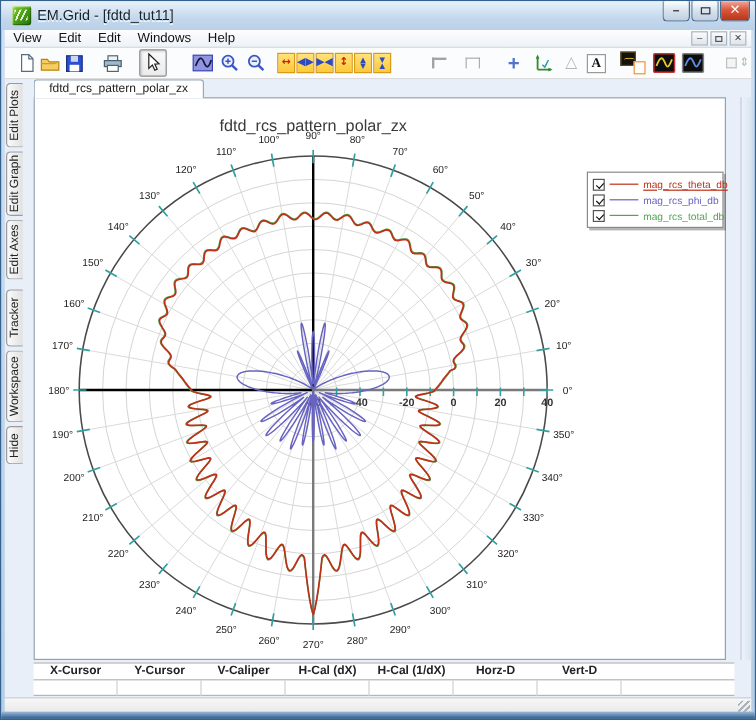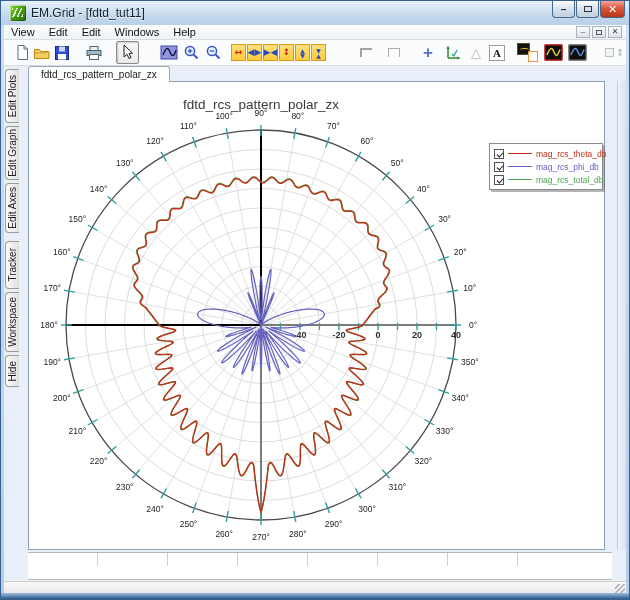--- a/index.html
+++ b/index.html
@@ -411,36 +411,45 @@
           <text x="427" y="256" text-anchor="middle" font-size="9" font-weight="bold" fill="#333" font-family="Liberation Sans, DejaVu Sans, sans-serif">40</text>
           <text x="232" y="27" text-anchor="middle" font-size="13.5" fill="#3a3a3a" font-family="Liberation Sans, DejaVu Sans, sans-serif">fdtd_rcs_pattern_polar_zx</text>
           <path d="M334.1 243.0L334.9 242.1L335.6 241.2L336.4 240.3L337.1 239.3L337.9 238.4L338.6 237.4L339.3 236.4L340.1 235.4L340.8 234.4L341.5 233.4L342.3 232.4L343.2 231.3L344.1 230.2L344.9 229.1L345.8 228.0L346.6 226.9L350.1 225.4L350.9 224.2L351.1 223.1L351.0 222.0L350.4 221.1L349.8 220.1L349.4 219.1L349.5 218.0L350.0 216.8L351.0 215.5L352.5 214.1L354.1 212.5L355.8 211.0L357.2 209.5L358.0 208.1L358.4 206.8L358.2 205.6L357.6 204.6L356.8 203.7L356.0 202.7L355.4 201.7L355.1 200.6L355.4 199.3L356.2 197.8L357.1 196.2L358.3 194.5L359.4 192.8L360.3 191.2L360.7 189.7L360.7 188.4L360.2 187.3L359.3 186.3L358.2 185.5L357.0 184.7L355.9 183.9L355.2 182.9L354.9 181.7L355.1 180.3L355.7 178.6L356.4 176.9L357.1 175.1L357.6 173.4L357.7 171.9L357.3 170.6L356.3 169.8L355.0 169.1L353.4 168.6L351.9 168.1L350.5 167.5L349.5 166.7L349.0 165.6L348.8 164.2L349.0 162.6L349.4 160.8L349.8 159.0L349.9 157.4L349.7 155.9L349.0 154.8L347.9 154.1L346.5 153.6L344.9 153.2L343.3 152.9L341.8 152.5L340.7 151.8L339.9 150.9L339.4 149.6L339.3 148.1L339.3 146.4L339.3 144.7L339.1 143.2L338.5 141.9L337.6 141.0L336.3 140.5L334.7 140.3L332.9 140.3L331.1 140.3L329.5 140.2L328.2 139.8L327.3 139.0L326.7 137.8L326.4 136.3L326.2 134.7L326.0 133.0L325.6 131.5L325.0 130.2L324.1 129.3L322.8 128.8L321.3 128.6L319.7 128.7L318.1 128.8L316.6 128.7L315.3 128.3L314.4 127.5L313.8 126.2L313.4 124.6L313.1 122.8L312.7 121.0L312.2 119.4L311.5 118.2L310.5 117.4L309.2 117.1L307.7 117.1L306.0 117.3L304.4 117.6L302.8 117.9L301.4 117.8L300.2 117.3L299.4 116.3L298.6 115.0L298.0 113.4L297.4 111.9L296.6 110.5L295.6 109.6L294.4 109.1L293.0 109.1L291.4 109.5L289.7 110.2L288.1 110.9L286.5 111.3L285.2 111.4L284.0 111.1L283.0 110.2L282.1 109.0L281.3 107.5L280.6 105.8L279.7 104.4L278.7 103.4L277.5 102.9L276.2 102.9L274.7 103.3L273.2 104.0L271.7 104.6L270.2 105.1L268.9 105.2L267.8 104.7L266.7 103.8L265.7 102.5L264.8 100.9L263.8 99.3L262.8 98.0L261.7 97.1L260.4 96.8L259.1 96.9L257.7 97.5L256.2 98.5L254.7 99.5L253.3 100.4L252.0 100.8L250.7 100.6L249.6 100.0L248.4 99.0L247.3 97.7L246.1 96.5L244.9 95.5L243.7 94.9L242.4 94.9L241.0 95.4L239.7 96.3L238.4 97.5L237.0 98.7L235.8 99.6L234.5 100.2L233.2 100.2L232.0 99.8L230.7 98.8L229.5 97.5L228.2 96.3L226.8 95.3L225.5 94.8L224.2 94.8L223.0 95.4L221.7 96.3L220.6 97.6L219.4 98.8L218.2 99.8L217.0 100.4L215.8 100.5L214.4 100.0L213.1 99.2L211.6 98.1L210.2 97.1L208.8 96.3L207.4 95.9L206.1 96.1L204.9 96.9L203.9 98.2L202.9 99.7L201.9 101.3L200.9 102.6L199.8 103.5L198.6 103.9L197.3 103.8L195.9 103.3L194.4 102.6L192.9 101.9L191.4 101.4L190.1 101.4L188.9 101.9L187.8 102.9L186.9 104.3L186.1 105.9L185.4 107.6L184.5 109.0L183.6 110.0L182.4 110.3L181.0 110.2L179.5 109.7L177.8 109.0L176.2 108.3L174.6 107.8L173.2 107.8L172.0 108.2L171.0 109.1L170.2 110.4L169.5 112.0L168.8 113.5L168.1 114.8L167.2 115.8L166.0 116.3L164.6 116.3L163.0 116.0L161.3 115.5L159.6 115.0L158.0 114.7L156.6 115.1L155.6 115.8L154.8 117.1L154.3 118.6L153.9 120.4L153.6 122.2L153.1 123.8L152.4 125.0L151.5 125.8L150.2 126.2L148.7 126.3L147.1 126.1L145.5 126.0L143.9 126.1L142.7 126.6L141.7 127.5L141.2 128.8L140.8 130.4L140.7 132.2L140.6 134.0L140.2 135.5L139.6 136.7L138.6 137.4L137.3 137.8L135.7 137.9L133.9 137.9L132.2 137.8L130.6 138.0L129.2 138.4L128.3 139.3L127.7 140.5L127.5 142.1L127.4 143.8L127.4 145.4L127.2 147.0L126.7 148.2L125.8 149.1L124.6 149.6L123.0 149.9L121.2 150.1L119.6 150.4L118.2 150.8L117.1 151.6L116.4 152.7L116.1 154.1L116.2 155.7L116.5 157.5L116.8 159.3L117.0 160.9L116.8 162.3L116.2 163.4L115.2 164.2L113.8 164.8L112.2 165.2L110.7 165.7L109.3 166.3L108.3 167.2L107.7 168.3L107.7 169.8L107.9 171.4L108.6 173.2L109.3 175.0L109.8 176.7L110.0 178.1L109.7 179.3L108.9 180.3L107.8 181.1L106.4 181.8L105.1 182.5L104.0 183.3L103.4 184.4L103.4 185.7L103.8 187.3L104.6 188.9L105.7 190.7L106.8 192.4L107.7 194.0L108.2 195.5L108.3 196.7L107.8 197.8L107.2 198.8L106.3 199.7L105.5 200.7L104.9 201.7L104.7 202.9L105.0 204.2L105.8 205.6L107.1 207.2L108.5 208.8L110.1 210.3L111.4 211.8L112.4 213.2L113.0 214.4L113.0 215.5L112.6 216.5L111.9 217.5L111.3 218.4L110.9 219.5L111.0 220.6L111.6 221.8L112.9 223.1L114.6 224.4L116.6 225.7L117.4 226.9L118.2 228.0L119.1 229.1L119.9 230.2L120.8 231.3L121.7 232.4L122.5 233.4L123.2 234.4L123.9 235.4L124.7 236.4L125.4 237.4L126.1 238.4L126.9 239.3L127.6 240.3L128.4 241.2L129.1 242.1L129.9 243.0L130.5 243.9L132.4 244.7L135.4 245.5L138.8 246.3L142.1 246.9L144.7 247.6L146.0 248.3L145.8 249.0L144.2 249.9L141.3 250.9L137.7 252.1L134.0 253.3L130.8 254.5L128.5 255.7L127.6 256.7L128.2 257.6L130.1 258.2L133.1 258.7L136.5 259.0L139.7 259.3L142.3 259.6L143.6 260.2L143.4 261.0L141.8 262.2L139.1 263.6L135.6 265.3L131.9 267.0L128.8 268.7L126.6 270.2L125.9 271.4L126.6 272.2L128.6 272.6L131.6 272.7L135.1 272.6L138.4 272.5L140.9 272.6L142.3 273.0L142.3 273.9L140.9 275.3L138.4 277.1L135.1 279.2L131.8 281.5L128.9 283.6L127.0 285.4L126.4 286.7L127.2 287.5L129.3 287.6L132.3 287.4L135.8 286.9L139.0 286.3L141.6 286.1L143.1 286.4L143.2 287.3L142.0 288.9L139.7 291.0L136.8 293.6L133.8 296.3L131.3 298.8L129.6 300.9L129.2 302.3L130.2 303.0L132.3 302.9L135.2 302.3L138.6 301.4L141.8 300.5L144.3 299.9L145.8 300.0L146.1 301.0L145.1 302.7L143.2 305.2L140.7 308.1L138.1 311.2L135.9 314.1L134.6 316.4L134.4 317.9L135.4 318.5L137.5 318.2L140.4 317.2L143.6 315.8L146.7 314.6L149.2 313.7L150.7 313.7L151.1 314.6L150.4 316.5L148.8 319.2L146.7 322.5L144.6 325.9L142.8 329.1L141.9 331.6L141.9 333.1L143.0 333.6L145.1 333.0L147.9 331.7L150.9 330.0L153.8 328.3L156.2 327.2L157.7 327.0L158.2 327.8L157.8 329.8L156.7 332.8L155.1 336.3L153.4 340.0L152.1 343.4L151.5 346.0L151.8 347.6L152.9 347.9L155.0 347.1L157.6 345.4L160.4 343.4L163.1 341.4L165.3 340.0L166.8 339.6L167.5 340.4L167.4 342.4L166.7 345.5L165.6 349.3L164.5 353.2L163.6 356.8L163.4 359.5L163.9 361.0L165.2 361.1L167.1 360.1L169.5 358.1L172.1 355.7L174.5 353.4L176.6 351.8L178.1 351.2L178.9 351.9L179.1 354.0L178.8 357.2L178.2 361.1L177.6 365.2L177.3 368.9L177.4 371.7L178.1 373.2L179.4 373.2L181.2 372.0L183.3 369.8L185.6 367.2L187.7 364.6L189.6 362.8L191.0 362.1L191.9 362.8L192.4 364.9L192.5 368.2L192.5 372.2L192.5 376.4L192.7 380.2L193.2 383.0L194.1 384.5L195.4 384.4L197.1 383.1L198.9 380.7L200.9 377.8L202.7 375.1L204.3 373.1L205.7 372.3L206.8 372.9L207.5 374.9L208.2 378.2L208.7 382.2L209.3 386.4L210.0 390.1L211.0 392.8L212.1 394.1L213.5 393.9L215.0 392.4L216.6 389.9L218.1 386.9L219.7 384.0L221.1 381.9L222.3 381.0L223.5 381.6L224.6 383.6L225.5 391.6L226.5 400.3L227.6 409.2L229.0 417.6L230.4 424.9L232.0 430.9L233.6 424.9L235.0 417.6L236.4 409.2L237.5 400.3L238.5 391.6L239.4 383.6L240.5 381.6L241.7 381.0L242.9 381.9L244.3 384.0L245.9 386.9L247.4 389.9L249.0 392.4L250.5 393.9L251.9 394.1L253.0 392.8L254.0 390.1L254.7 386.4L255.3 382.2L255.8 378.2L256.5 374.9L257.2 372.9L258.3 372.3L259.7 373.1L261.3 375.1L263.1 377.8L265.1 380.7L266.9 383.1L268.6 384.4L269.9 384.5L270.8 383.0L271.3 380.2L271.5 376.4L271.5 372.2L271.5 368.2L271.6 364.9L272.1 362.8L273.0 362.1L274.4 362.8L276.3 364.6L278.4 367.2L280.7 369.8L282.8 372.0L284.6 373.2L285.9 373.2L286.6 371.7L286.7 368.9L286.4 365.2L285.8 361.1L285.2 357.2L284.9 354.0L285.1 351.9L285.9 351.2L287.4 351.8L289.5 353.4L291.9 355.7L294.5 358.1L296.9 360.1L298.8 361.1L300.1 361.0L300.6 359.5L300.4 356.8L299.5 353.2L298.4 349.3L297.3 345.5L296.6 342.4L296.5 340.4L297.2 339.6L298.7 340.0L300.9 341.4L303.6 343.4L306.4 345.4L309.0 347.1L311.1 347.9L312.2 347.6L312.5 346.0L311.9 343.4L310.6 340.0L308.9 336.3L307.3 332.8L306.2 329.8L305.8 327.8L306.3 327.0L307.8 327.2L310.2 328.3L313.1 330.0L316.1 331.7L318.9 333.0L321.0 333.6L322.1 333.1L322.1 331.6L321.2 329.1L319.4 325.9L317.3 322.5L315.2 319.2L313.6 316.5L312.9 314.6L313.3 313.7L314.8 313.7L317.3 314.6L320.4 315.8L323.6 317.2L326.5 318.2L328.6 318.5L329.6 317.9L329.4 316.4L328.1 314.1L325.9 311.2L323.3 308.1L320.8 305.2L318.9 302.7L317.9 301.0L318.2 300.0L319.7 299.9L322.2 300.5L325.4 301.4L328.8 302.3L331.7 302.9L333.8 303.0L334.8 302.3L334.4 300.9L332.7 298.8L330.2 296.3L327.2 293.6L324.3 291.0L322.0 288.9L320.8 287.3L320.9 286.4L322.4 286.1L325.0 286.3L328.2 286.9L331.7 287.4L334.7 287.6L336.8 287.5L337.6 286.7L337.0 285.4L335.1 283.6L332.2 281.5L328.9 279.2L325.6 277.1L323.1 275.3L321.7 273.9L321.7 273.0L323.1 272.6L325.6 272.5L328.9 272.6L332.4 272.7L335.4 272.6L337.4 272.2L338.1 271.4L337.4 270.2L335.2 268.7L332.1 267.0L328.4 265.3L324.9 263.6L322.2 262.2L320.6 261.0L320.4 260.2L321.7 259.6L324.3 259.3L327.5 259.0L330.9 258.7L333.9 258.2L335.8 257.6L336.4 256.7L335.5 255.7L333.2 254.5L330.0 253.3L326.3 252.1L322.7 250.9L319.8 249.9L318.2 249.0L318.0 248.3L319.3 247.6L321.9 246.9L325.2 246.3L328.6 245.5L331.6 244.7L333.5 243.9L334.1 243.0Z" fill="none" stroke="#4fa64f" stroke-width="1.2" stroke-linejoin="round"></path>
           <path d="M277.5 243.0L279.1 242.6L280.6 242.2L282.1 241.7L283.5 241.2L284.9 240.7L286.2 240.2L287.5 239.6L288.7 239.0L289.8 238.5L290.8 237.9L291.7 237.2L292.6 236.6L293.3 236.0L293.9 235.4L294.4 234.8L294.8 234.2L295.1 233.6L295.3 233.0L295.4 232.4L295.4 231.8L295.2 231.3L294.9 230.8L294.6 230.3L294.1 229.8L293.5 229.4L292.8 229.0L292.0 228.6L291.1 228.3L290.1 228.0L289.0 227.7L287.8 227.5L286.6 227.3L285.3 227.2L283.9 227.1L282.5 227.1L281.0 227.1L279.5 227.1L278.0 227.2L276.4 227.3L274.8 227.4L273.2 227.6L271.5 227.8L269.9 228.1L268.3 228.4L266.6 228.7L265.0 229.0L263.4 229.3L261.8 229.7L260.3 230.1L258.8 230.5L257.3 230.9L255.9 231.4L254.4 231.8L253.1 232.3L251.8 232.7L250.5 233.2L249.3 233.6L248.1 234.1L247.0 234.5L246.0 234.9L245.0 235.4L244.0 235.8L243.1 236.2L242.2 236.6L241.4 237.0L240.7 237.4L239.9 237.7L239.3 238.1L238.6 238.4L238.1 238.8L237.5 239.1L237.0 239.4L236.6 239.6L236.1 239.9L235.7 240.1L235.4 240.4L235.0 240.6L234.7 240.8L234.4 241.0L234.2 241.2L234.0 241.3L233.7 241.5L233.6 241.6L233.4 241.8L233.2 241.9L233.1 242.0L233.0 242.1L232.8 242.2L232.7 242.3L232.7 242.3L232.6 242.4L232.5 242.5L232.4 242.5L232.4 242.6L232.3 242.6L232.3 242.7L232.3 242.7L232.2 242.7L232.2 242.8L232.2 242.8L232.1 242.8L232.1 242.9L232.1 242.9L232.1 242.9L232.1 242.9L232.1 242.9L232.1 242.9L232.0 242.9L232.0 242.9L232.0 243.0L232.0 243.0L232.0 243.0L232.0 243.0L232.0 243.0L232.0 243.0L232.0 243.0L232.0 243.0L232.0 243.0L232.0 243.0L232.0 243.0L232.0 243.0L232.0 243.0L232.0 243.0L232.1 242.9L232.1 242.8L232.3 242.4L232.6 241.8L233.2 240.6L234.1 238.5L235.5 235.5L237.4 231.3L239.5 226.1L241.8 220.5L243.7 215.5L244.9 211.8L245.1 210.5L244.4 211.6L242.7 215.1L240.6 220.1L238.3 225.6L236.3 230.8L234.7 235.1L233.6 238.3L232.8 240.4L232.4 241.7L232.3 242.0L232.5 241.3L232.8 240.1L233.3 238.4L233.9 235.9L234.7 232.5L235.7 228.1L236.9 222.8L238.1 216.6L239.3 209.9L240.5 203.1L241.4 196.9L241.9 191.8L242.1 188.5L241.8 187.3L241.1 188.4L240.2 191.5L239.0 196.5L237.7 202.6L236.4 209.3L235.3 216.1L234.4 222.3L233.6 227.8L233.0 232.2L232.6 235.7L232.4 237.9L232.6 234.8L232.8 230.5L232.9 225.1L233.1 218.7L233.1 211.8L233.0 205.0L232.8 199.4L232.4 195.6L232.0 194.3L231.6 195.6L231.2 199.4L231.0 205.0L230.9 211.8L230.9 218.7L231.1 225.1L231.2 230.5L231.4 234.8L231.6 237.9L231.4 235.7L231.0 232.2L230.4 227.8L229.6 222.3L228.7 216.1L227.6 209.3L226.3 202.6L225.0 196.5L223.8 191.5L222.9 188.4L222.2 187.3L221.9 188.5L222.1 191.8L222.6 196.9L223.5 203.1L224.7 209.9L225.9 216.6L227.1 222.8L228.3 228.1L229.3 232.5L230.1 235.9L230.7 238.4L231.2 240.1L231.5 241.3L231.7 242.0L231.6 241.7L231.2 240.4L230.4 238.3L229.3 235.1L227.7 230.8L225.7 225.6L223.4 220.1L221.3 215.1L219.6 211.6L218.9 210.5L219.1 211.8L220.3 215.5L222.2 220.5L224.5 226.1L226.6 231.3L228.5 235.5L229.9 238.5L230.8 240.6L231.4 241.8L231.7 242.4L231.9 242.8L231.9 242.9L232.0 243.0L232.0 243.0L232.0 243.0L232.0 243.0L232.0 243.0L232.0 243.0L232.0 243.0L232.0 243.0L232.0 243.0L232.0 243.0L232.0 243.0L232.0 243.0L232.0 243.0L232.0 243.0L232.0 242.9L232.0 242.9L231.9 242.9L231.9 242.9L231.9 242.9L231.9 242.9L231.9 242.9L231.9 242.9L231.9 242.8L231.8 242.8L231.8 242.8L231.8 242.7L231.7 242.7L231.7 242.7L231.7 242.6L231.6 242.6L231.6 242.5L231.5 242.5L231.4 242.4L231.3 242.3L231.3 242.3L231.2 242.2L231.0 242.1L230.9 242.0L230.8 241.9L230.6 241.8L230.4 241.6L230.3 241.5L230.0 241.3L229.8 241.2L229.6 241.0L229.3 240.8L229.0 240.6L228.6 240.4L228.3 240.1L227.9 239.9L227.4 239.6L227.0 239.4L226.5 239.1L225.9 238.8L225.4 238.4L224.7 238.1L224.1 237.7L223.3 237.4L222.6 237.0L221.8 236.6L220.9 236.2L220.0 235.8L219.0 235.4L218.0 234.9L217.0 234.5L215.9 234.1L214.7 233.6L213.5 233.2L212.2 232.7L210.9 232.3L209.6 231.8L208.1 231.4L206.7 230.9L205.2 230.5L203.7 230.1L202.2 229.7L200.6 229.3L199.0 229.0L197.4 228.7L195.7 228.4L194.1 228.1L192.5 227.8L190.8 227.6L189.2 227.4L187.6 227.3L186.0 227.2L184.5 227.1L183.0 227.1L181.5 227.1L180.1 227.1L178.7 227.2L177.4 227.3L176.2 227.5L175.0 227.7L173.9 228.0L172.9 228.3L172.0 228.6L171.2 229.0L170.5 229.4L169.9 229.8L169.4 230.3L169.1 230.8L168.8 231.3L168.6 231.8L168.6 232.4L168.7 233.0L168.9 233.6L169.2 234.2L169.6 234.8L170.1 235.4L170.7 236.0L171.4 236.6L172.3 237.2L173.2 237.9L174.2 238.5L175.3 239.0L176.5 239.6L177.8 240.2L179.1 240.7L180.5 241.2L181.9 241.7L183.4 242.2L184.9 242.6L186.5 243.0L188.1 243.4L189.7 243.7L191.3 244.1L192.9 244.4L194.6 244.6L196.2 244.9L197.8 245.1L199.4 245.3L201.0 245.4L202.6 245.6L204.1 245.7L205.6 245.8L207.1 245.8L208.5 245.9L209.9 245.9L211.2 245.9L212.5 245.9L213.8 245.9L215.0 245.8L216.1 245.8L217.2 245.7L218.3 245.7L219.3 245.6L220.2 245.5L221.1 245.4L221.9 245.3L221.8 245.4L218.8 246.3L215.3 247.3L211.6 248.5L207.8 249.7L204.3 251.0L201.1 252.1L198.7 253.2L197.2 254.0L196.8 254.4L197.4 254.6L199.1 254.3L201.7 253.7L204.9 252.9L208.5 251.8L212.3 250.6L216.0 249.3L219.4 248.1L222.3 247.0L224.9 246.0L226.9 245.2L225.5 245.9L223.5 246.9L221.1 248.1L218.4 249.5L215.2 251.2L211.8 253.1L208.2 255.1L204.4 257.3L200.8 259.6L197.3 261.8L194.2 263.9L191.7 265.8L189.8 267.4L188.8 268.5L188.5 269.1L189.2 269.2L190.7 268.8L192.9 267.9L195.8 266.5L199.1 264.8L202.7 262.8L206.4 260.6L210.1 258.3L213.6 256.1L216.9 254.0L219.8 252.0L222.4 250.2L224.0 249.1L221.8 251.0L219.3 253.1L216.4 255.6L213.3 258.4L209.9 261.5L206.6 264.7L203.3 268.0L200.2 271.2L197.4 274.1L195.2 276.7L193.6 278.8L192.8 280.2L192.7 280.9L193.4 280.9L194.9 280.1L197.0 278.6L199.7 276.5L202.7 273.8L206.0 270.9L209.4 267.7L212.7 264.4L215.9 261.2L218.8 258.2L221.4 255.4L223.7 252.9L225.6 250.8L227.2 249.0L227.2 249.0L225.5 251.4L223.3 254.3L220.8 257.9L218.0 262.0L215.0 266.4L212.1 270.9L209.4 275.3L207.1 279.3L205.4 282.5L204.5 284.6L204.4 285.5L205.2 285.1L206.8 283.4L209.0 280.6L211.7 276.8L214.6 272.6L217.6 268.0L220.4 263.5L223.0 259.3L225.2 255.6L227.0 252.4L228.5 249.8L229.6 247.8L230.0 247.0L229.0 249.1L227.7 252.1L226.0 255.9L224.0 260.6L221.7 266.1L219.4 272.0L217.2 278.0L215.2 283.5L213.8 288.0L213.1 291.0L213.1 292.2L213.9 291.3L215.4 288.6L217.4 284.3L219.6 278.9L222.0 273.0L224.2 267.0L226.2 261.5L227.8 256.6L229.1 252.7L230.1 249.6L230.7 247.8L230.0 250.6L229.0 254.6L227.8 259.7L226.5 265.7L225.2 272.2L224.1 278.6L223.3 284.0L222.9 287.6L223.1 288.9L223.7 287.8L224.7 284.2L226.0 278.9L227.3 272.6L228.5 266.1L229.6 260.0L230.4 254.9L231.0 250.9L231.4 247.9L231.7 245.9L231.8 244.6L231.9 243.9L231.9 244.7L231.8 246.3L231.6 249.0L231.5 253.2L231.3 258.8L231.2 265.6L231.2 272.9L231.4 279.6L231.6 284.2L232.0 285.9L232.4 284.2L232.6 279.6L232.8 272.9L232.8 265.6L232.7 258.8L232.5 253.2L232.4 249.0L232.2 246.3L232.1 244.7L232.1 243.9L232.2 244.6L232.3 245.9L232.6 247.9L233.0 250.9L233.6 254.9L234.4 260.0L235.5 266.1L236.7 272.6L238.0 278.9L239.3 284.2L240.3 287.8L240.9 288.9L241.1 287.6L240.7 284.0L239.9 278.6L238.8 272.2L237.5 265.7L236.2 259.7L235.0 254.6L234.0 250.6L233.3 247.8L233.9 249.6L234.9 252.7L236.2 256.6L237.8 261.5L239.8 267.0L242.0 273.0L244.4 278.9L246.6 284.3L248.6 288.6L250.1 291.3L250.9 292.2L250.9 291.0L250.2 288.0L248.8 283.5L246.8 278.0L244.6 272.0L242.3 266.1L240.0 260.6L238.0 255.9L236.3 252.1L235.0 249.1L234.0 247.0L234.4 247.8L235.5 249.8L237.0 252.4L238.8 255.6L241.0 259.3L243.6 263.5L246.4 268.0L249.4 272.6L252.3 276.8L255.0 280.6L257.2 283.4L258.8 285.1L259.6 285.5L259.5 284.6L258.6 282.5L256.9 279.3L254.6 275.3L251.9 270.9L249.0 266.4L246.0 262.0L243.2 257.9L240.7 254.3L238.5 251.4L236.8 249.0L236.8 249.0L238.4 250.8L240.3 252.9L242.6 255.4L245.2 258.2L248.1 261.2L251.3 264.4L254.6 267.7L258.0 270.9L261.3 273.8L264.3 276.5L267.0 278.6L269.1 280.1L270.6 280.9L271.3 280.9L271.2 280.2L270.4 278.8L268.8 276.7L266.6 274.1L263.8 271.2L260.7 268.0L257.4 264.7L254.1 261.5L250.7 258.4L247.6 255.6L244.7 253.1L242.2 251.0L240.0 249.1L241.6 250.2L244.2 252.0L247.1 254.0L250.4 256.1L253.9 258.3L257.6 260.6L261.3 262.8L264.9 264.8L268.2 266.5L271.1 267.9L273.3 268.8L274.8 269.2L275.5 269.1L275.2 268.5L274.2 267.4L272.3 265.8L269.8 263.9L266.7 261.8L263.2 259.6L259.6 257.3L255.8 255.1L252.2 253.1L248.8 251.2L245.6 249.5L242.9 248.1L240.5 246.9L238.5 245.9L237.1 245.2L239.1 246.0L241.7 247.0L244.6 248.1L248.0 249.3L251.7 250.6L255.5 251.8L259.1 252.9L262.3 253.7L264.9 254.3L266.6 254.6L267.2 254.4L266.8 254.0L265.3 253.2L262.9 252.1L259.7 251.0L256.2 249.7L252.4 248.5L248.7 247.3L245.2 246.3L242.2 245.4L242.1 245.3L242.9 245.4L243.8 245.5L244.7 245.6L245.7 245.7L246.8 245.7L247.9 245.8L249.0 245.8L250.2 245.9L251.5 245.9L252.8 245.9L254.1 245.9L255.5 245.9L256.9 245.8L258.4 245.8L259.9 245.7L261.4 245.6L263.0 245.4L264.6 245.3L266.2 245.1L267.8 244.9L269.4 244.6L271.1 244.4L272.7 244.1L274.3 243.7L275.9 243.4L277.5 243.0Z" fill="none" stroke="#6663c1" stroke-width="1.2" stroke-linejoin="round"></path>
           <path d="M333.4 243.0L334.2 242.1L334.9 241.2L335.7 240.3L336.5 239.4L337.2 238.4L337.9 237.4L338.7 236.5L339.4 235.5L340.1 234.5L340.8 233.5L341.7 232.4L342.5 231.4L343.4 230.3L344.3 229.2L345.1 228.1L345.9 227.0L349.4 225.5L350.2 224.3L350.5 223.2L350.3 222.1L349.7 221.2L349.1 220.2L348.8 219.2L348.8 218.2L349.3 217.0L350.4 215.7L351.8 214.2L353.5 212.7L355.1 211.2L356.5 209.6L357.4 208.2L357.7 207.0L357.5 205.8L357.0 204.8L356.1 203.9L355.3 202.9L354.7 201.9L354.5 200.8L354.8 199.5L355.5 198.0L356.5 196.5L357.6 194.8L358.7 193.1L359.6 191.4L360.1 189.9L360.1 188.6L359.6 187.5L358.7 186.6L357.5 185.8L356.4 185.0L355.3 184.2L354.6 183.2L354.3 182.0L354.5 180.6L355.1 178.9L355.8 177.2L356.5 175.4L357.0 173.7L357.1 172.2L356.7 171.0L355.8 170.1L354.4 169.4L352.9 168.9L351.3 168.4L350.0 167.8L349.0 167.0L348.4 165.9L348.3 164.6L348.5 162.9L348.8 161.2L349.2 159.4L349.3 157.8L349.1 156.3L348.4 155.2L347.4 154.5L345.9 154.0L344.3 153.7L342.7 153.3L341.3 152.9L340.2 152.2L339.4 151.3L338.9 150.1L338.8 148.5L338.8 146.9L338.8 145.2L338.6 143.6L338.0 142.4L337.1 141.5L335.8 141.0L334.2 140.8L332.4 140.8L330.7 140.8L329.1 140.7L327.8 140.3L326.8 139.5L326.2 138.3L325.9 136.8L325.7 135.2L325.5 133.5L325.1 132.0L324.6 130.7L323.7 129.8L322.4 129.3L320.9 129.2L319.3 129.3L317.6 129.3L316.2 129.3L314.9 128.9L314.0 128.0L313.4 126.8L313.0 125.2L312.7 123.4L312.3 121.6L311.9 120.0L311.1 118.8L310.1 118.0L308.8 117.6L307.3 117.7L305.7 117.9L304.0 118.2L302.4 118.5L301.1 118.4L299.9 117.9L299.0 116.9L298.3 115.6L297.7 114.0L297.1 112.5L296.3 111.1L295.3 110.2L294.1 109.7L292.7 109.7L291.1 110.2L289.5 110.8L287.8 111.5L286.3 112.0L284.9 112.1L283.7 111.7L282.7 110.8L281.9 109.6L281.1 108.1L280.3 106.5L279.5 105.1L278.5 104.0L277.3 103.5L276.0 103.5L274.5 103.9L273.0 104.6L271.5 105.3L270.1 105.7L268.8 105.8L267.6 105.4L266.5 104.5L265.6 103.1L264.7 101.6L263.7 100.0L262.7 98.7L261.5 97.8L260.3 97.4L258.9 97.6L257.5 98.2L256.1 99.2L254.6 100.2L253.2 101.0L251.9 101.4L250.7 101.3L249.5 100.7L248.3 99.7L247.2 98.4L246.0 97.2L244.8 96.2L243.6 95.6L242.3 95.5L241.0 96.0L239.7 97.0L238.3 98.2L237.0 99.3L235.7 100.3L234.5 100.9L233.2 100.9L232.0 100.4L230.7 99.4L229.5 98.2L228.2 97.0L226.9 96.0L225.6 95.5L224.3 95.5L223.0 96.0L221.8 97.0L220.6 98.2L219.4 99.5L218.3 100.5L217.1 101.1L215.8 101.1L214.5 100.7L213.2 99.9L211.7 98.8L210.3 97.7L208.9 96.9L207.5 96.6L206.2 96.7L205.1 97.6L204.0 98.9L203.0 100.4L202.0 101.9L201.0 103.3L199.9 104.2L198.8 104.6L197.5 104.5L196.0 104.0L194.6 103.2L193.0 102.5L191.6 102.1L190.2 102.1L189.1 102.5L188.0 103.5L187.1 104.9L186.3 106.6L185.6 108.2L184.8 109.6L183.8 110.6L182.6 111.0L181.3 110.8L179.7 110.3L178.1 109.6L176.5 108.9L174.9 108.4L173.5 108.4L172.3 108.8L171.3 109.7L170.5 111.1L169.8 112.6L169.1 114.1L168.4 115.4L167.5 116.4L166.4 116.9L165.0 116.9L163.4 116.6L161.7 116.1L159.9 115.6L158.3 115.3L157.0 115.6L155.9 116.4L155.2 117.6L154.7 119.2L154.3 121.0L153.9 122.8L153.5 124.4L152.8 125.6L151.9 126.4L150.6 126.8L149.1 126.8L147.5 126.7L145.9 126.6L144.4 126.7L143.1 127.1L142.2 128.0L141.6 129.3L141.3 131.0L141.1 132.8L141.0 134.6L140.6 136.0L140.0 137.2L139.1 138.0L137.8 138.3L136.2 138.4L134.4 138.3L132.6 138.3L131.0 138.4L129.7 138.9L128.8 139.8L128.2 141.0L128.0 142.5L127.9 144.2L127.9 145.9L127.7 147.4L127.2 148.6L126.3 149.5L125.1 150.1L123.5 150.3L121.8 150.5L120.1 150.8L118.7 151.3L117.6 152.0L116.9 153.1L116.6 154.5L116.7 156.1L117.0 157.9L117.4 159.7L117.5 161.3L117.3 162.7L116.7 163.8L115.7 164.6L114.4 165.1L112.8 165.6L111.2 166.1L109.9 166.7L108.9 167.5L108.3 168.7L108.2 170.1L108.5 171.7L109.2 173.5L109.9 175.3L110.4 177.0L110.6 178.4L110.3 179.6L109.5 180.6L108.4 181.4L107.0 182.1L105.7 182.8L104.6 183.6L104.0 184.7L104.0 186.0L104.4 187.5L105.3 189.2L106.3 191.0L107.4 192.7L108.3 194.3L108.9 195.7L108.9 197.0L108.5 198.0L107.8 199.0L107.0 200.0L106.1 200.9L105.5 201.9L105.3 203.1L105.6 204.4L106.5 205.8L107.7 207.4L109.2 208.9L110.7 210.5L112.1 212.0L113.1 213.4L113.6 214.6L113.6 215.7L113.2 216.7L112.6 217.6L112.0 218.6L111.6 219.6L111.7 220.7L112.2 221.9L113.5 223.2L115.3 224.5L117.2 225.9L118.1 227.0L118.9 228.1L119.7 229.2L120.6 230.3L121.5 231.4L122.3 232.4L123.2 233.5L123.9 234.5L124.6 235.5L125.3 236.5L126.1 237.4L126.8 238.4L127.5 239.4L128.3 240.3L129.1 241.2L129.8 242.1L130.6 243.0L131.2 243.9L133.1 244.7L136.1 245.5L139.5 246.2L142.8 246.9L145.3 247.5L146.7 248.2L146.5 249.0L144.9 249.9L142.0 250.9L138.4 252.0L134.7 253.2L131.4 254.5L129.2 255.6L128.3 256.7L128.8 257.5L130.8 258.1L133.7 258.6L137.2 258.9L140.4 259.1L142.9 259.5L144.2 260.1L144.1 260.9L142.5 262.0L139.7 263.5L136.2 265.1L132.6 266.9L129.5 268.6L127.3 270.1L126.5 271.3L127.2 272.1L129.3 272.5L132.3 272.5L135.7 272.4L139.0 272.3L141.6 272.4L143.0 272.8L142.9 273.7L141.5 275.0L139.0 276.8L135.8 279.0L132.4 281.2L129.6 283.4L127.7 285.2L127.1 286.5L127.9 287.2L130.0 287.4L133.0 287.1L136.4 286.6L139.7 286.1L142.2 285.8L143.7 286.1L143.8 287.0L142.6 288.6L140.3 290.7L137.4 293.3L134.4 296.0L131.9 298.5L130.2 300.6L129.8 302.0L130.8 302.6L132.9 302.6L135.8 301.9L139.2 301.0L142.4 300.1L144.9 299.6L146.4 299.7L146.6 300.6L145.7 302.3L143.7 304.8L141.2 307.7L138.6 310.8L136.4 313.7L135.1 316.0L134.9 317.5L135.9 318.0L138.1 317.7L140.9 316.7L144.2 315.4L147.2 314.1L149.7 313.3L151.2 313.2L151.6 314.1L150.9 316.0L149.3 318.8L147.2 322.0L145.1 325.5L143.3 328.6L142.3 331.1L142.4 332.6L143.5 333.1L145.6 332.5L148.3 331.2L151.4 329.5L154.3 327.8L156.6 326.7L158.2 326.5L158.7 327.3L158.3 329.3L157.1 332.3L155.5 335.8L153.8 339.5L152.5 342.9L151.9 345.5L152.2 347.0L153.4 347.4L155.4 346.6L158.0 344.9L160.8 342.8L163.5 340.8L165.7 339.4L167.2 339.0L167.9 339.8L167.8 341.9L167.0 345.0L165.9 348.7L164.8 352.6L164.0 356.2L163.7 358.9L164.2 360.4L165.5 360.5L167.4 359.5L169.8 357.5L172.4 355.1L174.8 352.8L176.9 351.2L178.4 350.6L179.2 351.3L179.4 353.4L179.1 356.5L178.5 360.5L177.9 364.6L177.5 368.3L177.7 371.0L178.4 372.5L179.6 372.6L181.4 371.4L183.6 369.2L185.8 366.5L188.0 364.0L189.8 362.2L191.2 361.4L192.1 362.1L192.6 364.2L192.7 367.5L192.7 371.6L192.7 375.8L192.8 379.5L193.4 382.3L194.3 383.8L195.6 383.8L197.2 382.4L199.1 380.0L201.0 377.2L202.9 374.4L204.5 372.4L205.8 371.6L206.9 372.2L207.7 374.3L208.3 377.5L208.8 381.5L209.4 385.7L210.1 389.4L211.0 392.1L212.2 393.4L213.6 393.2L215.1 391.7L216.6 389.2L218.2 386.2L219.7 383.4L221.1 381.2L222.4 380.3L223.6 380.9L224.7 382.9L225.5 390.9L226.5 399.6L227.7 408.5L229.0 416.9L230.4 424.2L232.0 430.2L233.6 424.2L235.0 416.9L236.3 408.5L237.5 399.6L238.5 390.9L239.3 382.9L240.4 380.9L241.6 380.3L242.9 381.2L244.3 383.4L245.8 386.2L247.4 389.2L248.9 391.7L250.4 393.2L251.8 393.4L253.0 392.1L253.9 389.4L254.6 385.7L255.2 381.5L255.7 377.5L256.3 374.3L257.1 372.2L258.2 371.6L259.5 372.4L261.1 374.4L263.0 377.2L264.9 380.0L266.8 382.4L268.4 383.8L269.7 383.8L270.6 382.3L271.2 379.5L271.3 375.8L271.3 371.6L271.3 367.5L271.4 364.2L271.9 362.1L272.8 361.4L274.2 362.2L276.0 364.0L278.2 366.5L280.4 369.2L282.6 371.4L284.4 372.6L285.6 372.5L286.3 371.0L286.5 368.3L286.1 364.6L285.5 360.5L284.9 356.5L284.6 353.4L284.8 351.3L285.6 350.6L287.1 351.2L289.2 352.8L291.6 355.1L294.2 357.5L296.6 359.5L298.5 360.5L299.8 360.4L300.3 358.9L300.0 356.2L299.2 352.6L298.1 348.7L297.0 345.0L296.2 341.9L296.1 339.8L296.8 339.0L298.3 339.4L300.5 340.8L303.2 342.8L306.0 344.9L308.6 346.6L310.6 347.4L311.8 347.0L312.1 345.5L311.5 342.9L310.2 339.5L308.5 335.8L306.9 332.3L305.7 329.3L305.3 327.3L305.8 326.5L307.4 326.7L309.7 327.8L312.6 329.5L315.7 331.2L318.4 332.5L320.5 333.1L321.6 332.6L321.7 331.1L320.7 328.6L318.9 325.5L316.8 322.0L314.7 318.8L313.1 316.0L312.4 314.1L312.8 313.2L314.3 313.3L316.8 314.1L319.8 315.4L323.1 316.7L325.9 317.7L328.1 318.0L329.1 317.5L328.9 316.0L327.6 313.7L325.4 310.8L322.8 307.7L320.3 304.8L318.3 302.3L317.4 300.6L317.6 299.7L319.1 299.6L321.6 300.1L324.8 301.0L328.2 301.9L331.1 302.6L333.2 302.6L334.2 302.0L333.8 300.6L332.1 298.5L329.6 296.0L326.6 293.3L323.7 290.7L321.4 288.6L320.2 287.0L320.3 286.1L321.8 285.8L324.3 286.1L327.6 286.6L331.0 287.1L334.0 287.4L336.1 287.2L336.9 286.5L336.3 285.2L334.4 283.4L331.6 281.2L328.2 279.0L325.0 276.8L322.5 275.0L321.1 273.7L321.0 272.8L322.4 272.4L325.0 272.3L328.3 272.4L331.7 272.5L334.7 272.5L336.8 272.1L337.5 271.3L336.7 270.1L334.5 268.6L331.4 266.9L327.8 265.1L324.3 263.5L321.5 262.0L319.9 260.9L319.8 260.1L321.1 259.5L323.6 259.1L326.8 258.9L330.3 258.6L333.2 258.1L335.2 257.5L335.7 256.7L334.8 255.6L332.6 254.5L329.3 253.2L325.6 252.0L322.0 250.9L319.1 249.9L317.5 249.0L317.3 248.2L318.7 247.5L321.2 246.9L324.5 246.2L327.9 245.5L330.9 244.7L332.8 243.9L333.4 243.0Z" fill="none" stroke="#c03018" stroke-width="1.4" stroke-linejoin="round"></path>
         </svg>
       <div class="legend" id="legend">
           <div class="legend-row">
             <span class="chk"></span>
             <span class="legend-line" style="border-top-color: rgb(192, 48, 24);"></span>
-            <span class="legend-label" style="color: rgb(192, 48, 24);">mag_rcs_theta_db</span>
+            <span class="legend-label" style="color: rgb(192, 48, 24); text-decoration: underline;">mag_rcs_theta_db</span>
           </div>
           <div class="legend-row">
             <span class="chk"></span>
             <span class="legend-line" style="border-top-color: rgb(102, 99, 193);"></span>
             <span class="legend-label" style="color: rgb(102, 99, 193);">mag_rcs_phi_db</span>
           </div>
           <div class="legend-row">
             <span class="chk"></span>
             <span class="legend-line" style="border-top-color: rgb(79, 166, 79);"></span>
             <span class="legend-label" style="color: rgb(79, 166, 79);">mag_rcs_total_db</span>
           </div>
         </div>
     </div>
     <div class="right-gutter"></div>
     <div class="cursor-table">
+      <div class="ct-head" id="ct-head">
+          <div>X-Cursor</div>
+          <div>Y-Cursor</div>
+          <div>V-Caliper</div>
+          <div>H-Cal (dX)</div>
+          <div>H-Cal (1/dX)</div>
+          <div>Horz-D</div>
+          <div>Vert-D</div>
+        </div>
       <div class="ct-vals" id="ct-vals">
           <div></div>
           <div></div>
           <div></div>
           <div></div>
           <div></div>
           <div></div>
           <div></div>
         </div>
     </div>

